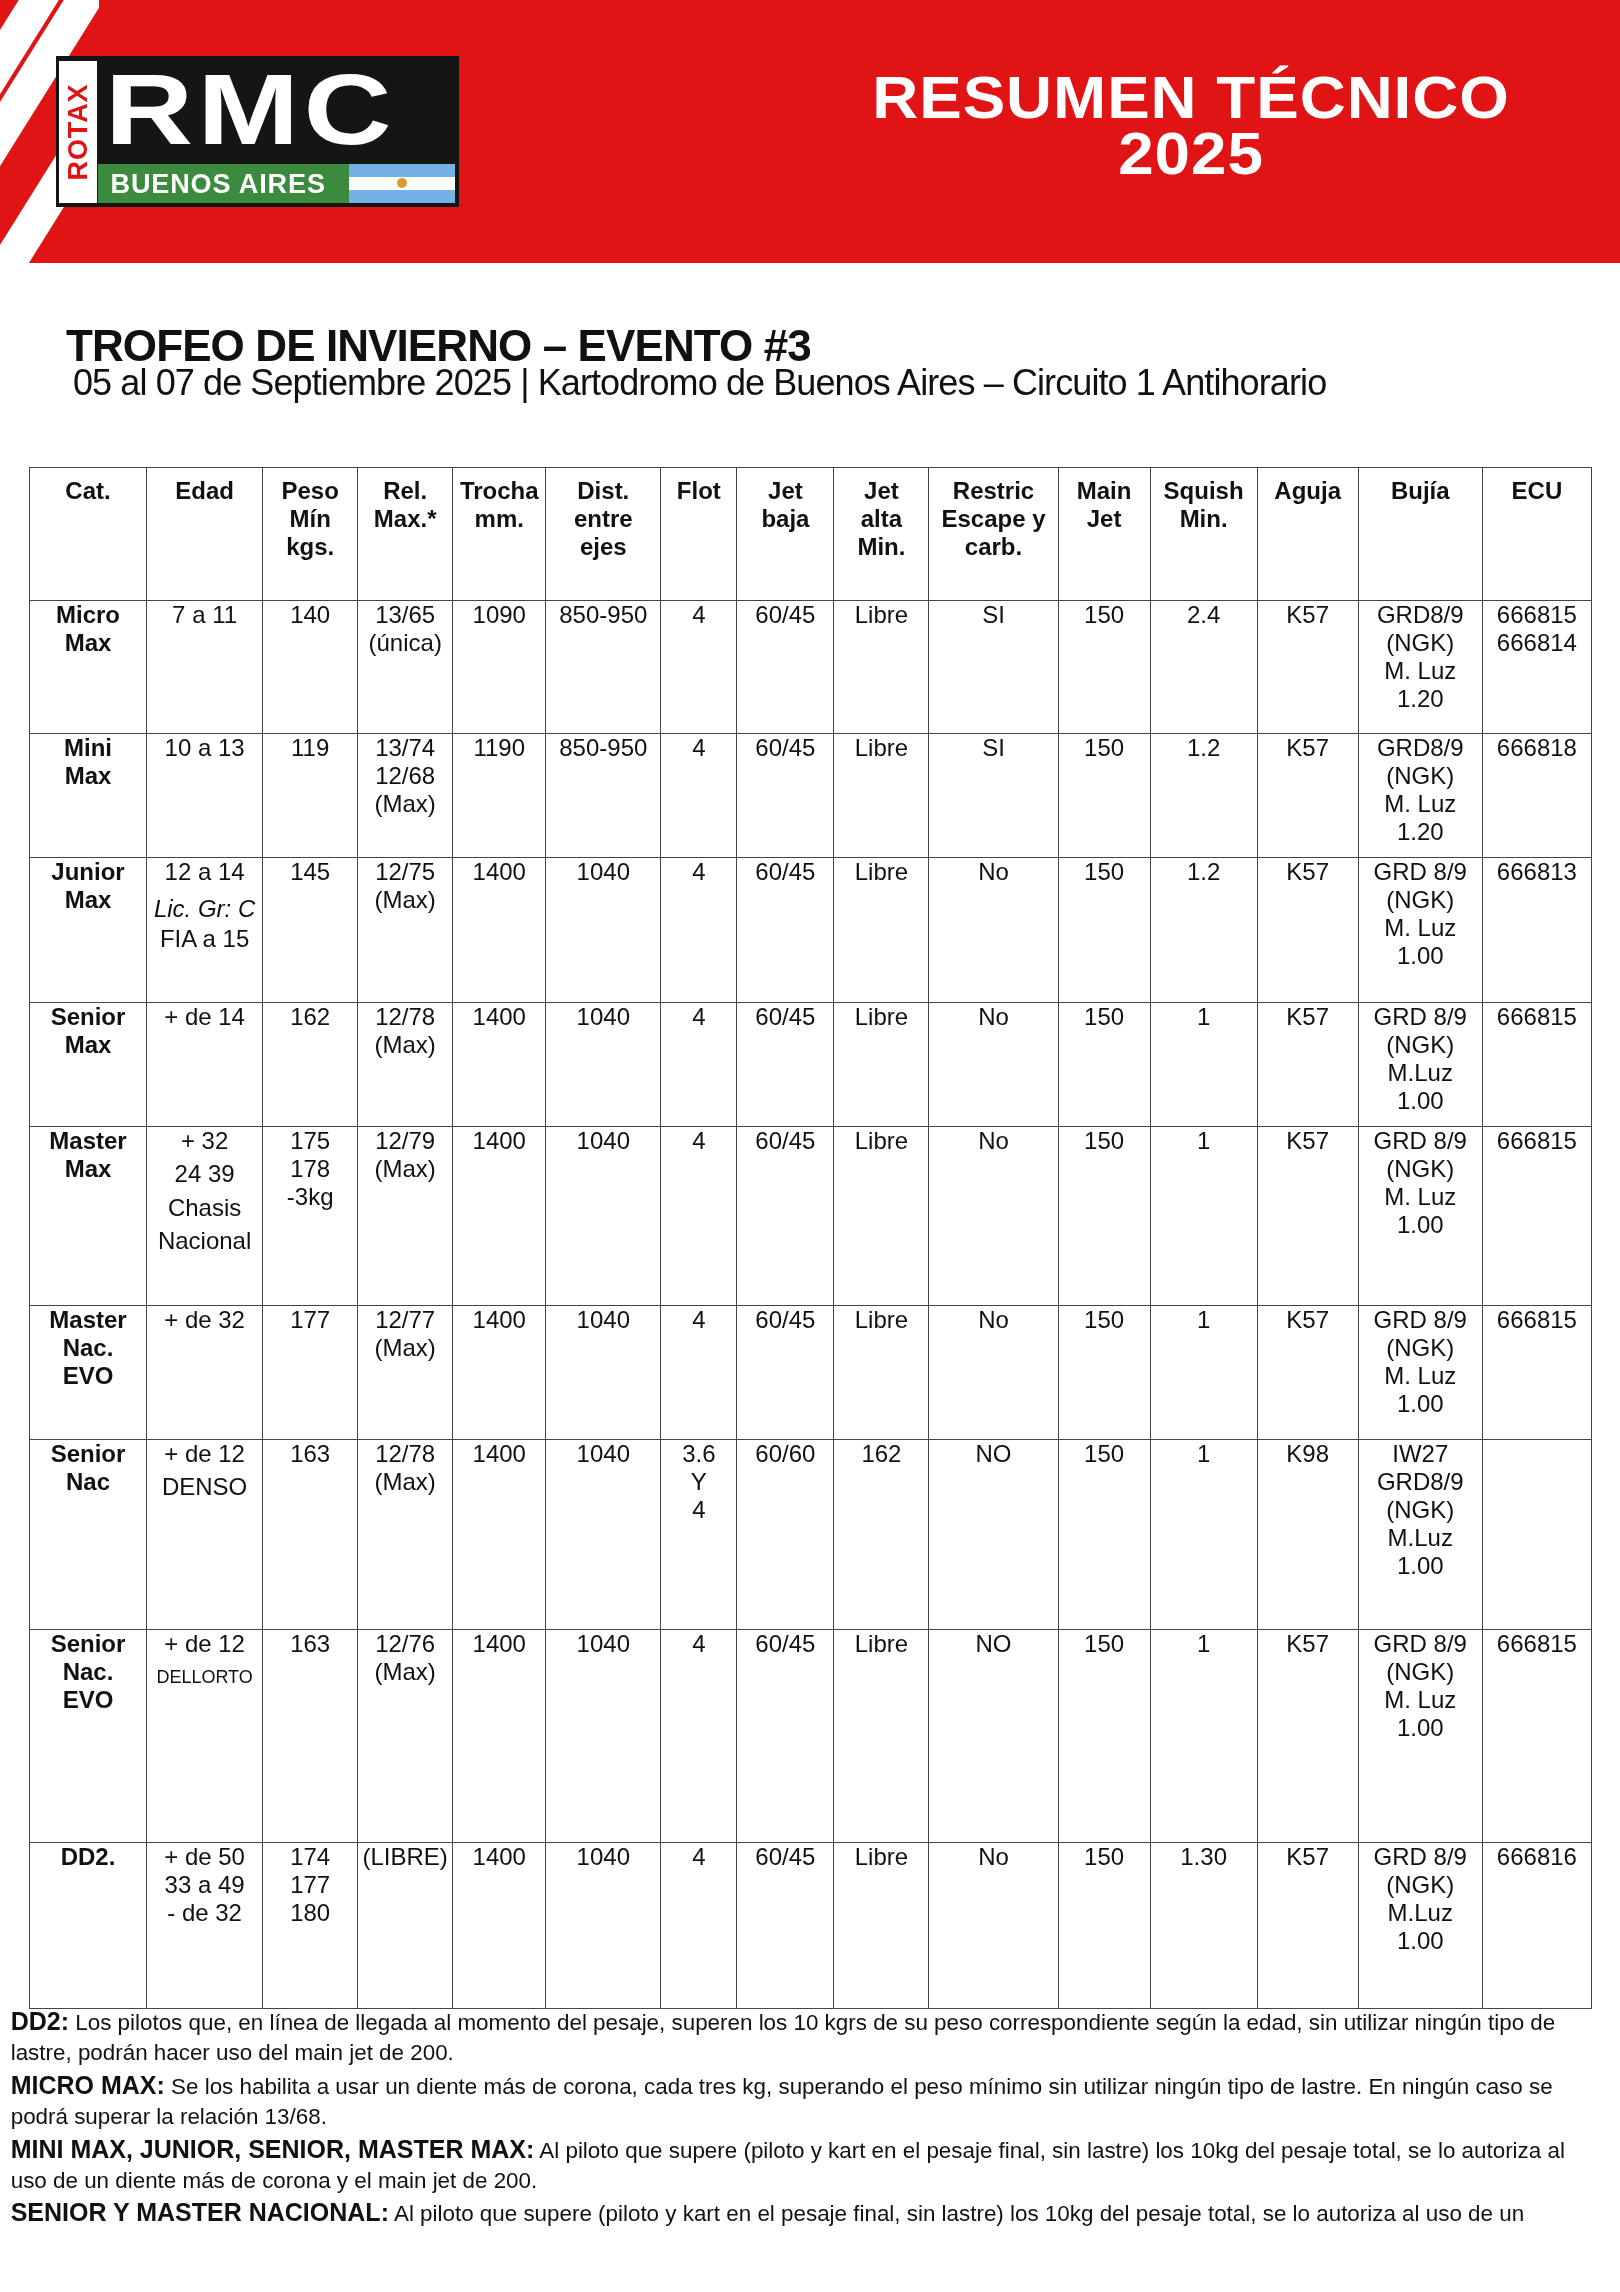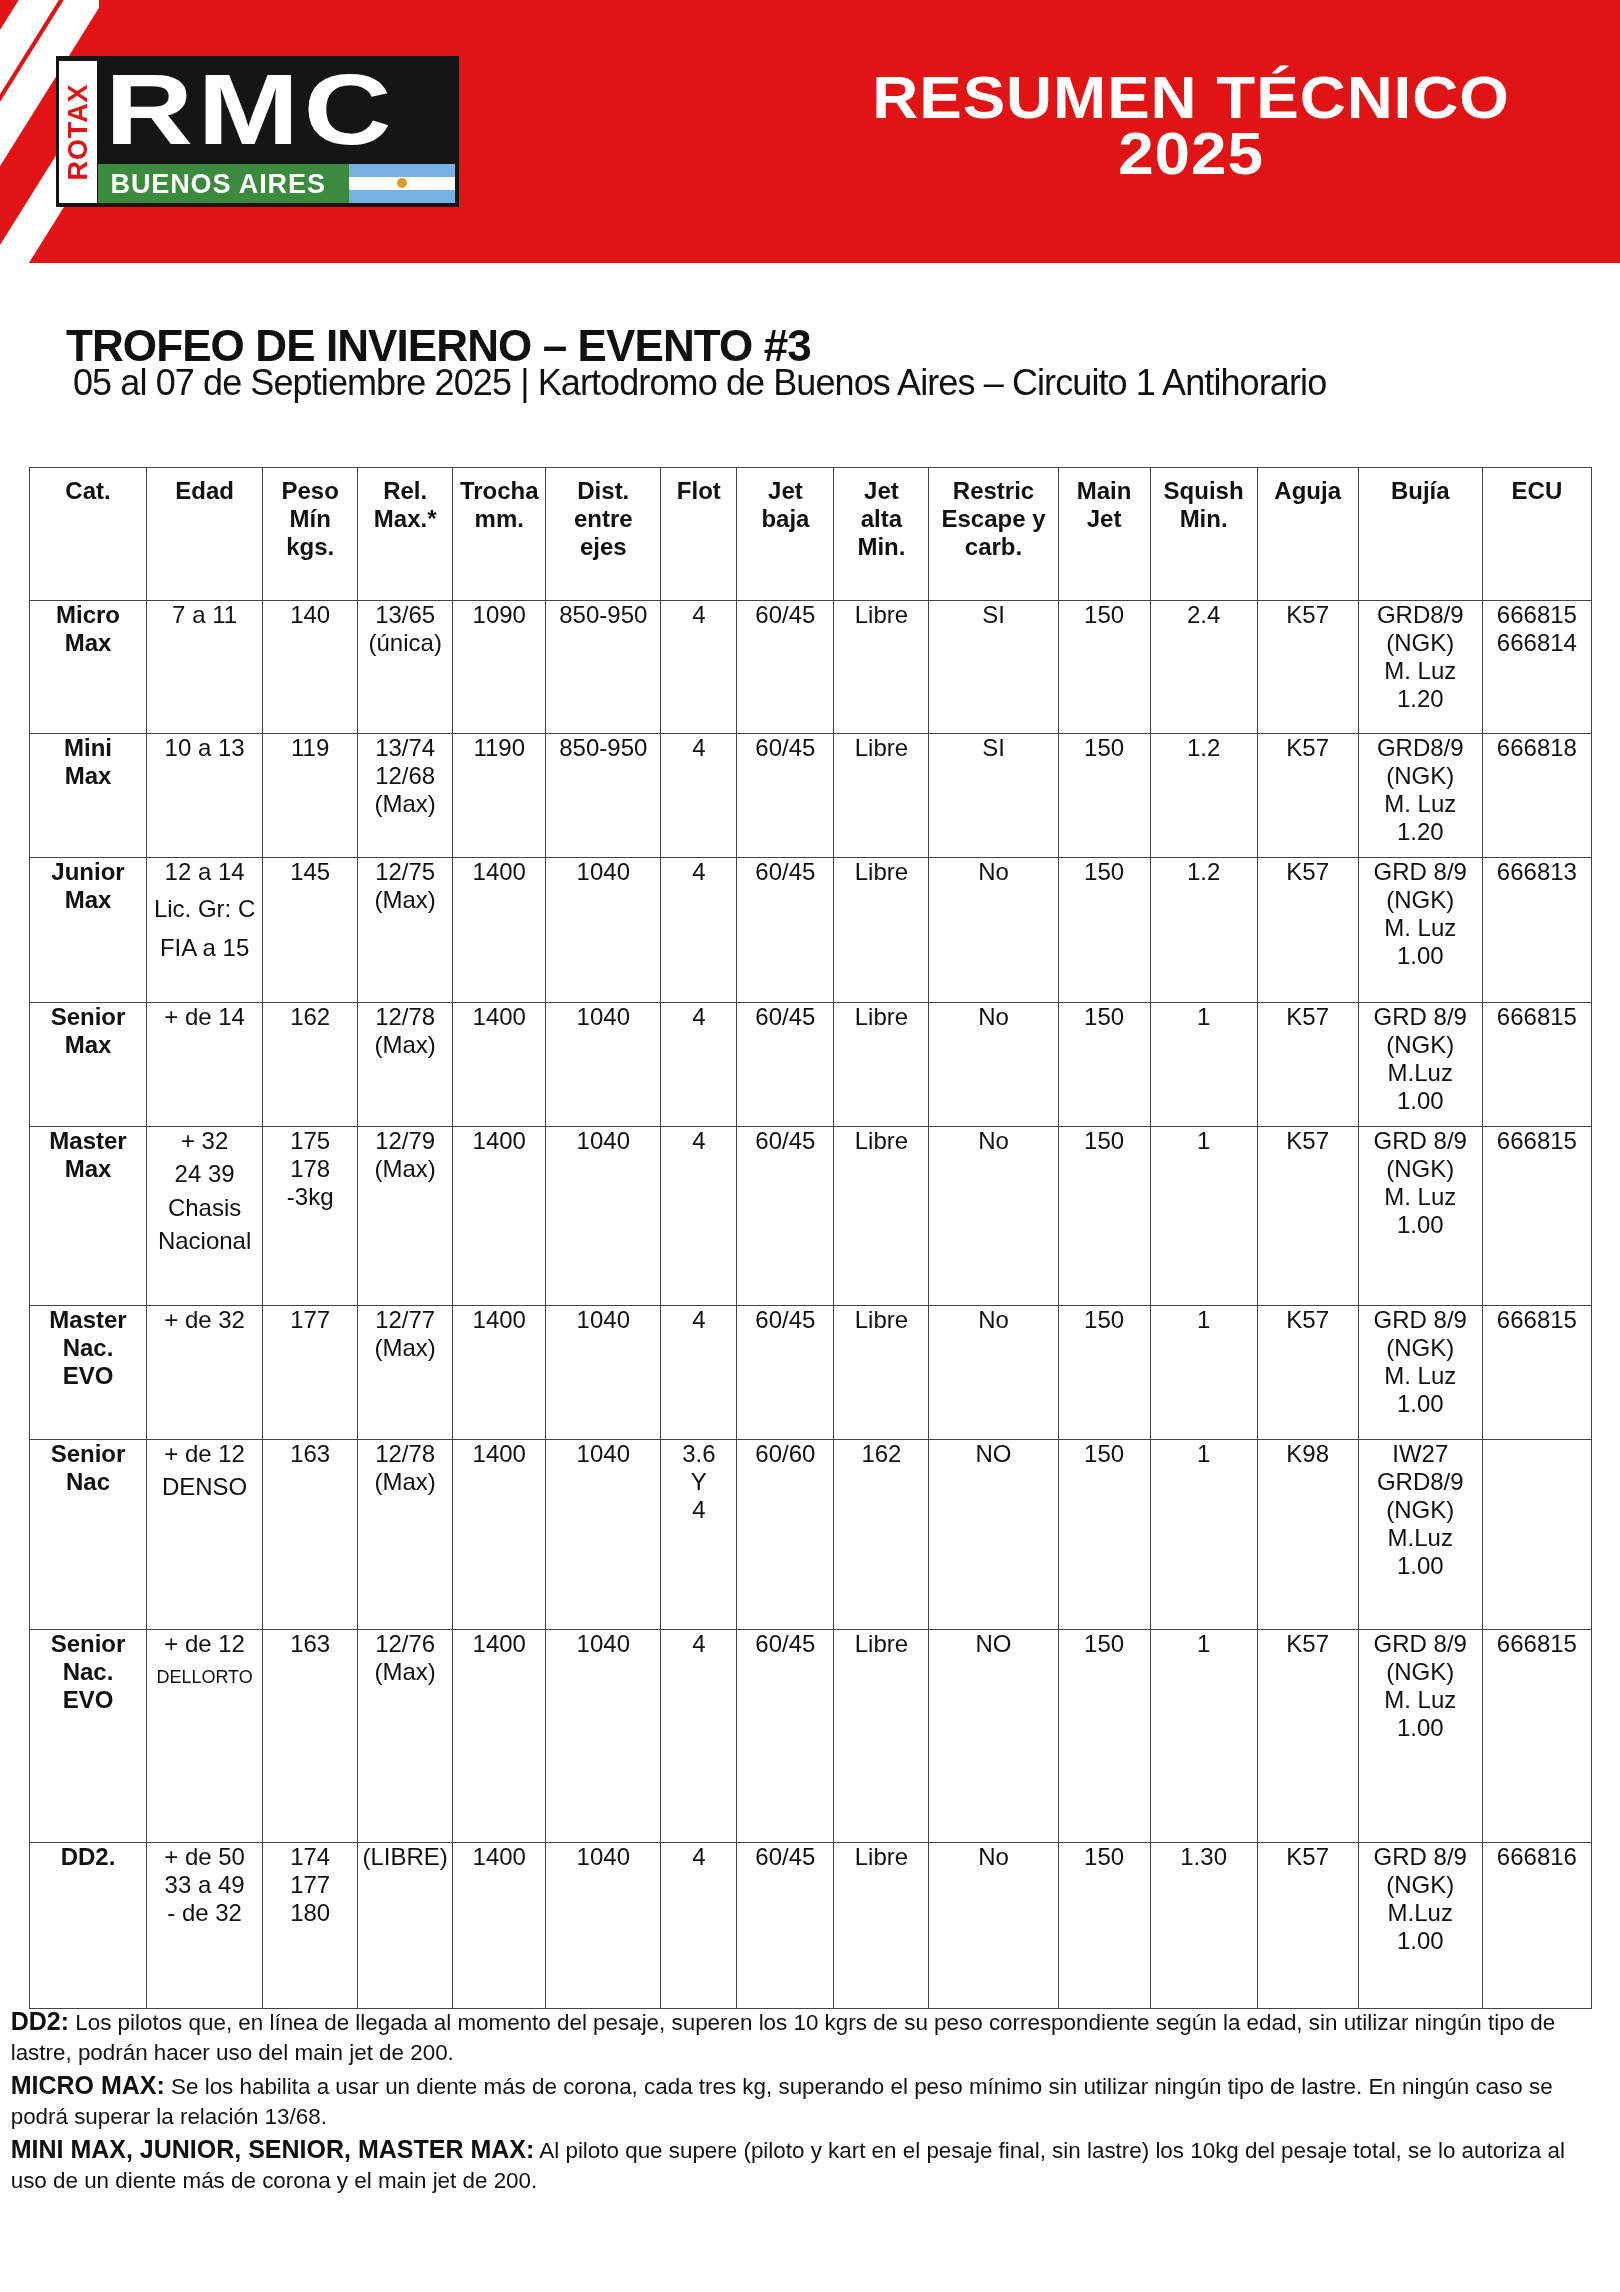--- a/index.html
+++ b/index.html
@@ -254,21 +254,21 @@
           <span style="display: block;">666818</span>
         </td>
       </tr>
       <tr style="height: 145px;">
         <td class="top cat">
           <span style="display: block;">Junior</span>
           <span style="display: block;">Max</span>
         </td>
         <td class="mid">
           <span style="display: block; margin-bottom: 9px;">12 a 14</span>
-          <span style="display: block; margin-bottom: 11px;">Lic. Gr: C</span>
+          <span style="display: block; margin-bottom: 2px; font-style: italic;">Lic. Gr: C</span>
           <span style="display: block; margin-bottom: 20px;">FIA a 15</span>
         </td>
         <td class="mid">
           <span style="display: block;">145</span>
         </td>
         <td class="mid">
           <span style="display: block;">12/75</span>
           <span style="display: block;">(Max)</span>
         </td>
         <td class="mid">
@@ -632,14 +632,15 @@
           <span style="display: block;">666816</span>
         </td>
       </tr>
     </tbody>
 </table>
 
 <div class="notes" id="notes">
     <p><b>DD2:</b><span> Los pilotos que, en línea de llegada al momento del pesaje, superen los 10 kgrs de su peso correspondiente según la edad, sin utilizar ningún tipo de lastre, podrán hacer uso del main jet de 200.</span></p>
     <p><b>MICRO MAX:</b><span> Se los habilita a usar un diente más de corona, cada tres kg, superando el peso mínimo sin utilizar ningún tipo de lastre.  En ningún caso se podrá superar la relación 13/68.</span></p>
     <p><b>MINI MAX, JUNIOR, SENIOR, MASTER MAX:</b><span> Al piloto que supere (piloto y kart en el pesaje final, sin lastre) los 10kg del pesaje total, se lo autoriza al uso de un diente más  de corona y el main jet de 200.</span></p>
+    <p><b>SENIOR Y MASTER NACIONAL:</b><span> Al piloto que supere (piloto y kart en el pesaje final, sin lastre) los 10kg del pesaje total, se lo autoriza al uso de un</span></p>
   </div>
 
 
 </body></html>

